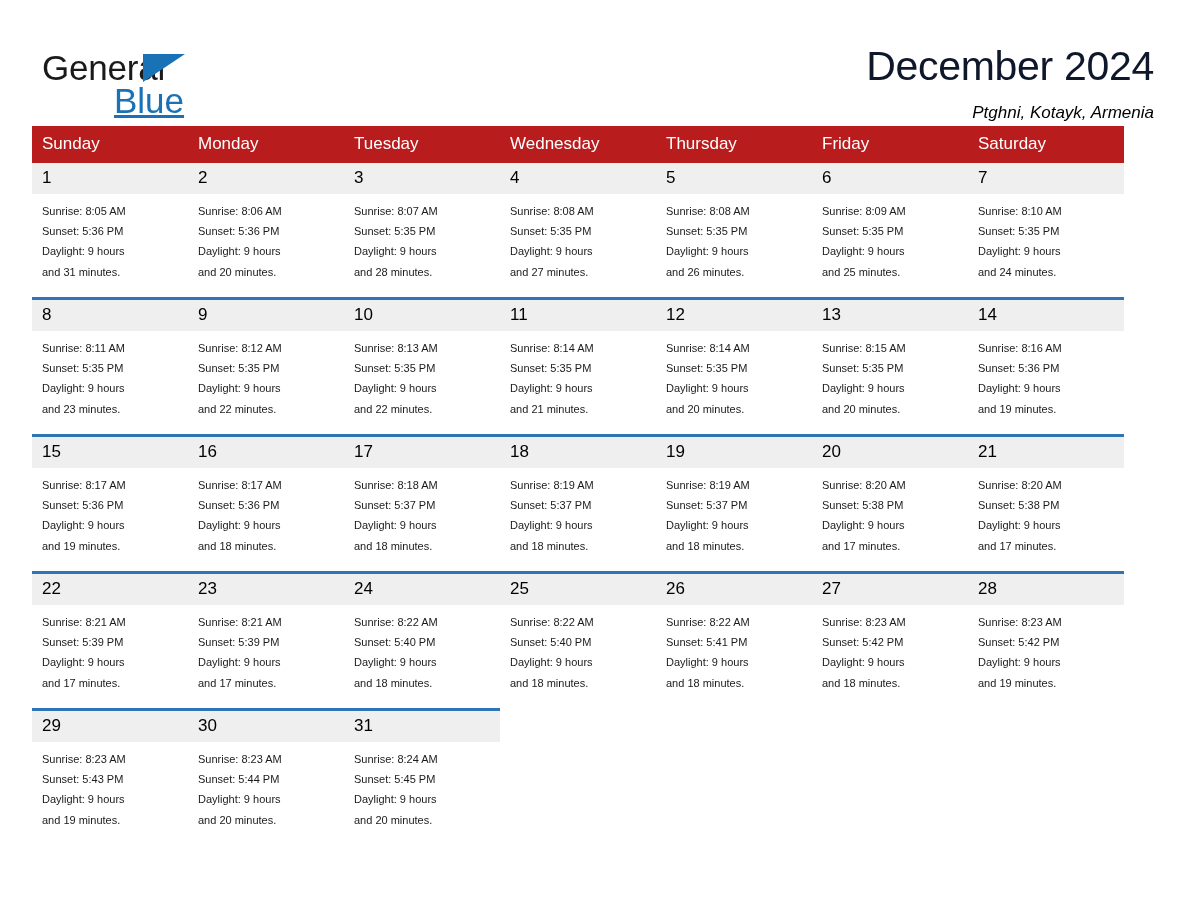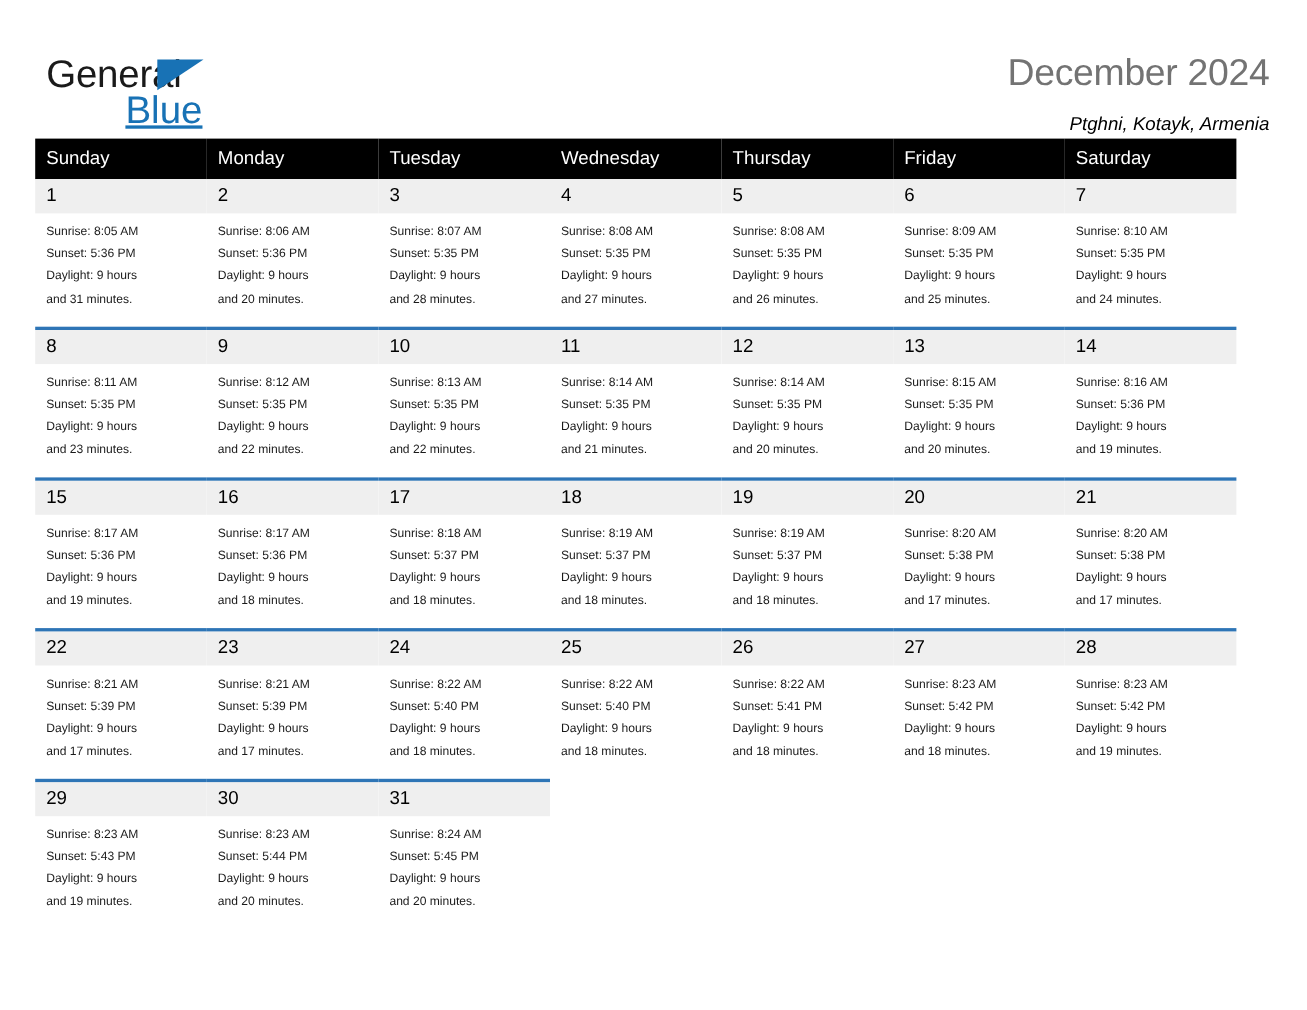--- a/index.html
+++ b/index.html
@@ -66,23 +66,23 @@
     color: #1872b5;
     line-height: 38px;
     text-decoration: underline;
   }
 
   .title-block {
     text-align: right;
     padding-right: 2px;
   }
   .cal-title {
-    font-size: 34px;
+    font-size: 41px;
     line-height: 48px;
-    color: #737373;
+    color: #0f172a;
     font-weight: normal;
     margin: 0;
     letter-spacing: -0.3px;
   }
   .cal-subtitle {
     font-size: 17px;
     line-height: 34px;
     color: #000;
     margin: 0;
     padding-top: 6px;
@@ -93,21 +93,21 @@
   
   .calendar {
     width: 1092px;
     margin-top: 14px;
     border-collapse: collapse;
     table-layout: fixed;
   }
   .calendar col { width: 156px; }
 
   .calendar thead th {
-    background: #000000;
+    background: #b91c1c;
     color: #ffffff;
     font-size: 17px;
     font-weight: normal;
     text-align: left;
     padding: 8px 0 9px 10px;
     height: 18px;
     vertical-align: middle;
     border: none;
   }
 

